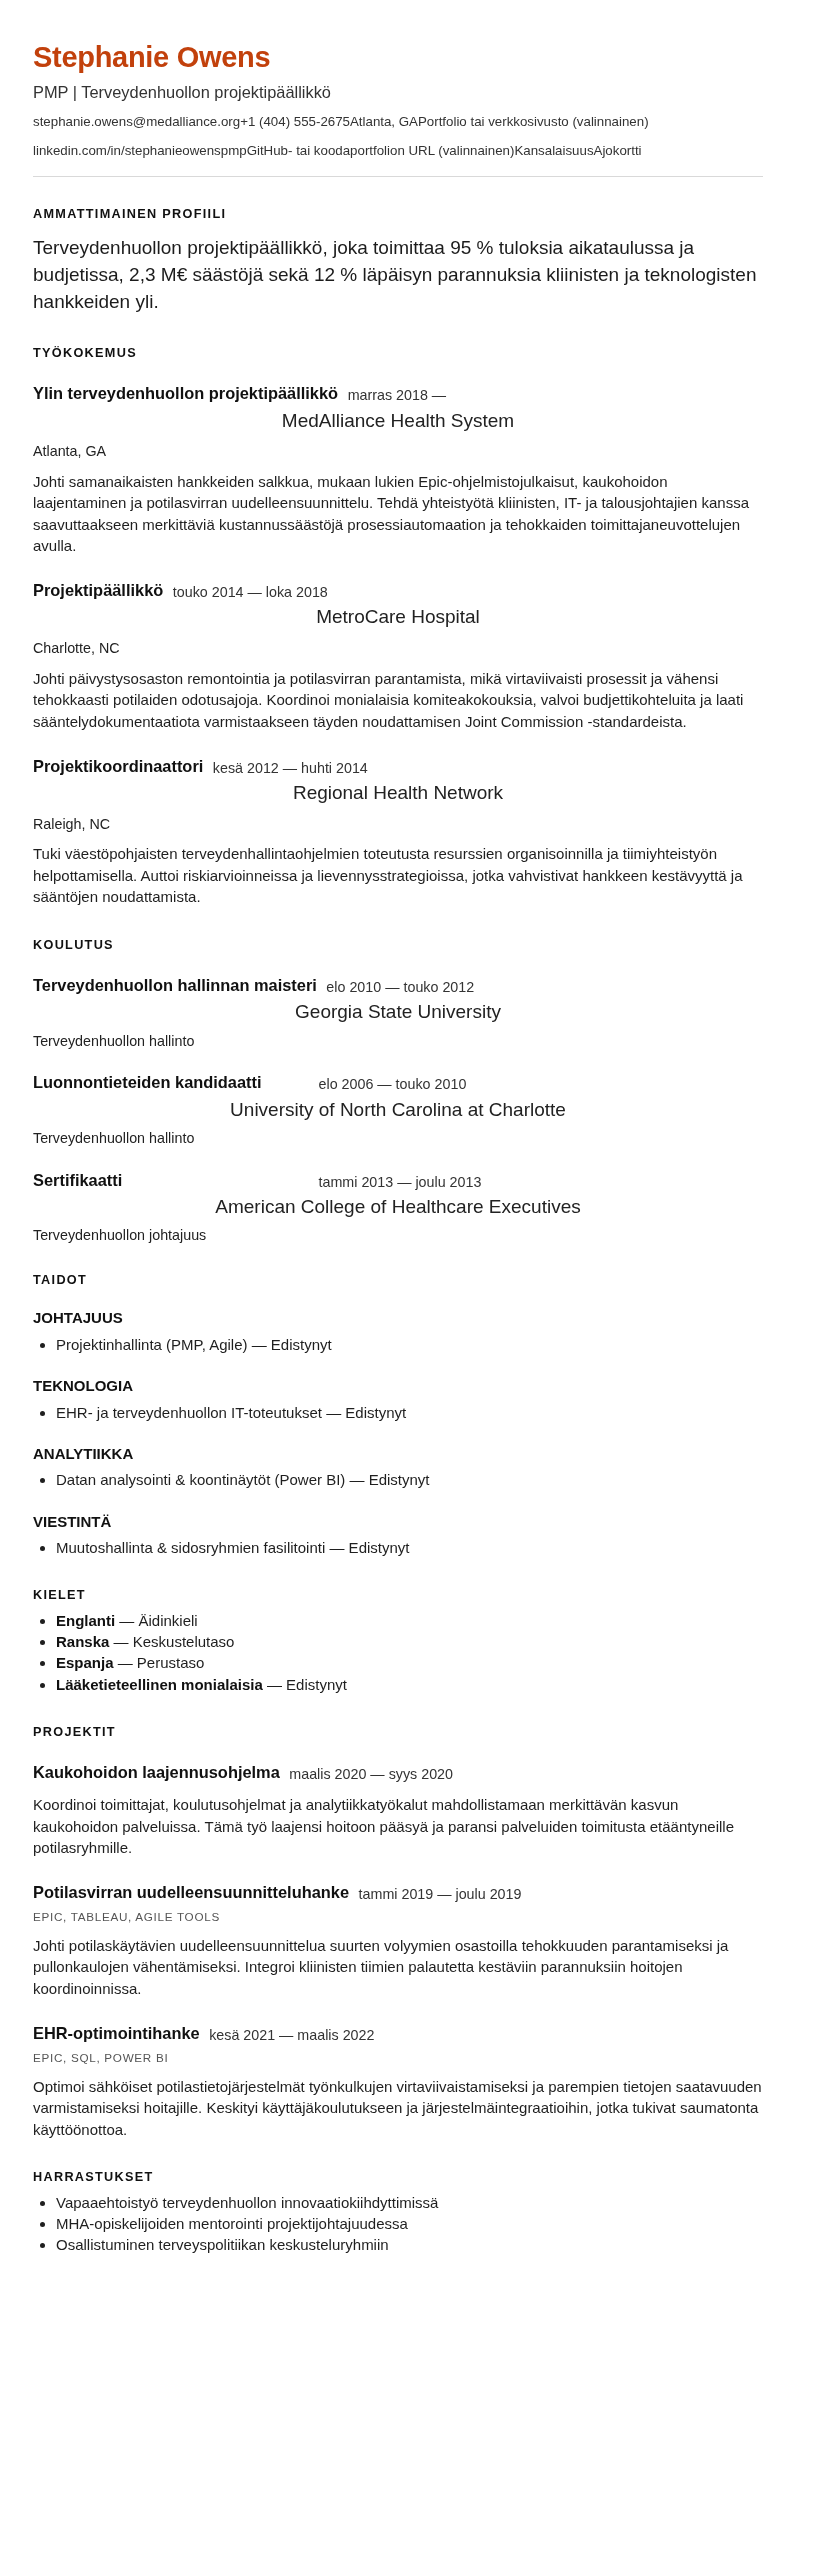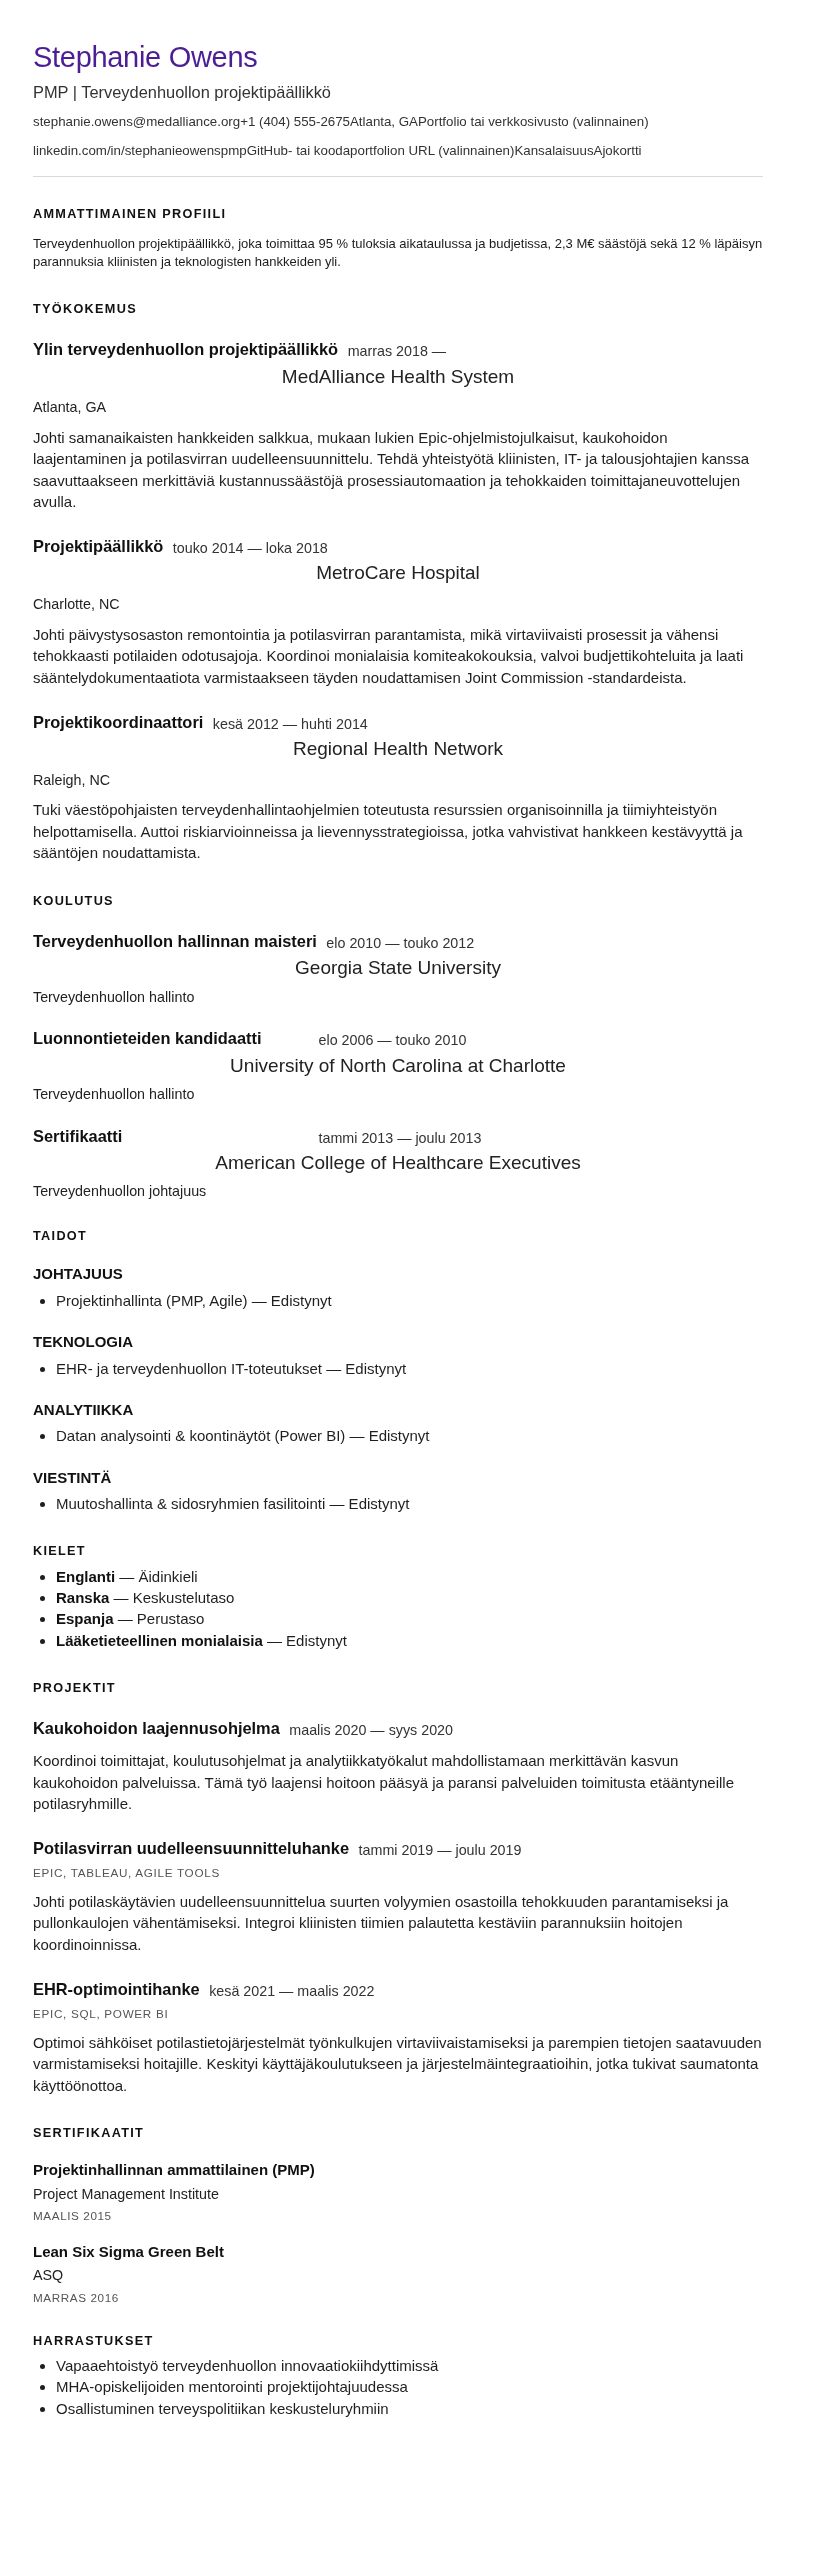--- a/index.html
+++ b/index.html
@@ -12,23 +12,23 @@
   }
   .page {
     width: 814px;
     min-height: 2576px;
     padding: 41px 51px 48px 33px;
     background: #ffffff;
   }
   
   .name {
     font-size: 29px;
-    font-weight: 400;
+    font-weight: 700;
     letter-spacing: -0.3px;
-    color: #4c1d95;
+    color: #c2410c;
   }
   .subtitle {
     font-size: 16.4px;
     color: #333333;
     margin-top: 8.5px;
   }
   .contact-line {
     font-size: 13.3px;
     color: #333333;
     margin-top: 12.7px;
@@ -43,21 +43,21 @@
   
   .section-title {
     font-size: 12.7px;
     font-weight: 700;
     letter-spacing: 1.3px;
     color: #111111;
     margin-top: 30px;
     text-transform: uppercase;
   }
   .profile-text {
-    font-size: 13px;
+    font-size: 19px;
     line-height: 1.42;
     color: #1c1c1c;
     margin-top: 13.8px;
   }
   
   .entry { margin-top: 24.4px; }
   .entry-head {
     display: flex;
     align-items: flex-end;
     gap: 9.5px;
@@ -283,35 +283,20 @@
     <div class="entry">
       <div class="entry-head">
         <span class="entry-title">EHR-optimointihanke</span>
         <span class="entry-dates">kesä 2021 — maalis 2022</span>
       </div>
       <div class="entry-tools">EPIC, SQL, POWER BI</div>
       <p class="entry-desc">Optimoi sähköiset potilastietojärjestelmät työnkulkujen virtaviivaistamiseksi ja parempien tietojen saatavuuden varmistamiseksi hoitajille. Keskityi käyttäjäkoulutukseen ja järjestelmäintegraatioihin, jotka tukivat saumatonta käyttöönottoa.</p>
     </div>
   </section>
 
-  <section>
-    <h2 class="section-title">SERTIFIKAATIT</h2>
-
-    <div class="cert">
-      <div class="cert-name">Projektinhallinnan ammattilainen (PMP)</div>
-      <div class="cert-org">Project Management Institute</div>
-      <div class="cert-date">MAALIS 2015</div>
-    </div>
-
-    <div class="cert">
-      <div class="cert-name">Lean Six Sigma Green Belt</div>
-      <div class="cert-org">ASQ</div>
-      <div class="cert-date">MARRAS 2016</div>
-    </div>
-  </section>
 
   <section>
     <h2 class="section-title">HARRASTUKSET</h2>
     <ul class="bullets">
       <li>Vapaaehtoistyö terveydenhuollon innovaatiokiihdyttimissä</li>
       <li>MHA-opiskelijoiden mentorointi projektijohtajuudessa</li>
       <li>Osallistuminen terveyspolitiikan keskusteluryhmiin</li>
     </ul>
   </section>
 

